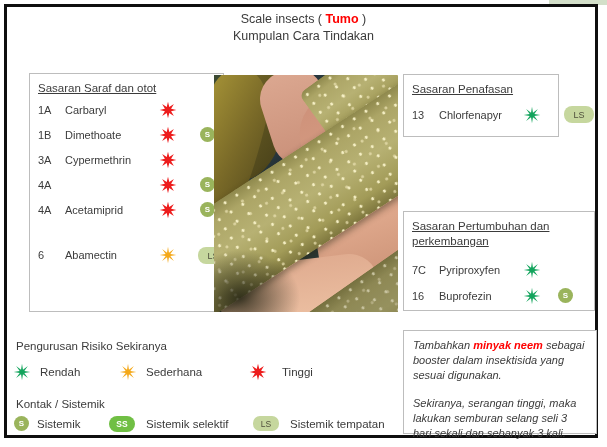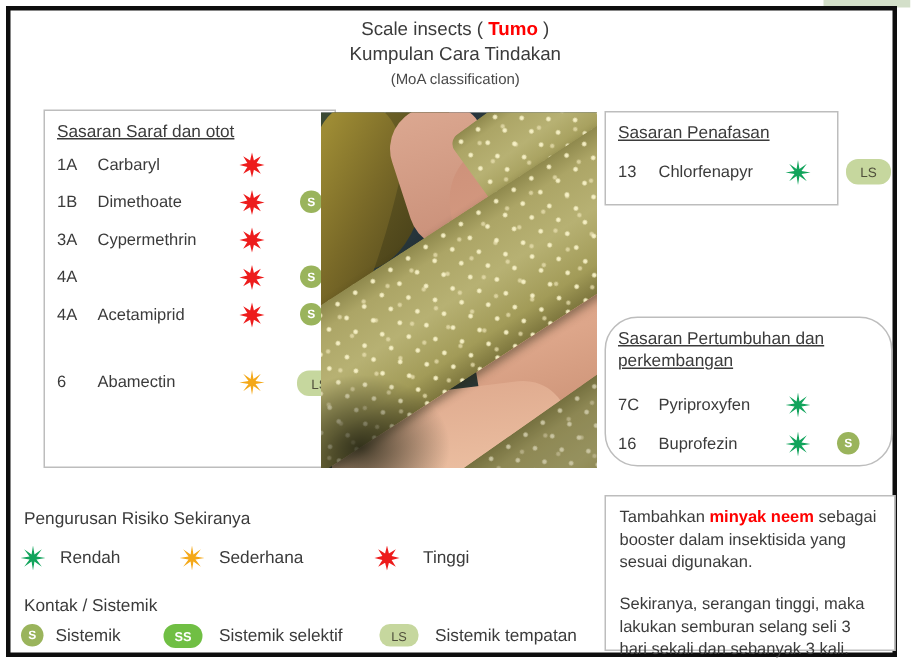--- a/index.html
+++ b/index.html
@@ -13,21 +13,21 @@
   
   .title{position:absolute;top:11px;left:0;width:100%;text-align:center;font-size:12.5px;line-height:17px;}
   .title .hl{color:#ff0000;font-weight:bold;}
   .title .moa{font-size:10px;color:#4a4a4a;}
 
   
   .panel{position:absolute;border:1px solid #bdbdbd;background:#fff;box-sizing:border-box;}
   .panel .hdr{position:absolute;left:8px;top:7px;font-size:11.5px;text-decoration:underline;line-height:15px;}
   .box-nerve{left:29px;top:73px;width:195px;height:239px;}
   .box-resp{left:403px;top:74px;width:156px;height:63px;padding-left:40px;}
-  .box-growth{left:403px;top:211px;width:192px;height:100px;border-radius:22px;}
+  .box-growth{left:403px;top:211px;width:192px;height:100px;}
   .box-growth .hdr{width:160px;}
 
   .row{position:absolute;left:8px;right:6px;height:20px;display:flex;align-items:center;font-size:11px;}
   .code{width:27px;flex:0 0 27px;}
   .pname{flex:1;}
   .row .star{position:absolute;top:0;}
   .row .bdg{position:absolute;}
 
   
   svg.star{width:20px;height:20px;display:block;}
@@ -54,21 +54,21 @@
   .box-growth .row .star{left:110px;}
   .box-growth .row .badge-s{left:146px;top:2px;}
 
   
   .lg-hdr{position:absolute;font-size:11.5px;}
   .lg-item{position:absolute;display:flex;align-items:center;font-size:11.5px;}
   .lg-item .lbl{margin-left:8px;}
 
   
   .note{left:403px;top:330px;width:194px;height:104px;padding:7px 9px;font-size:11px;line-height:1.36;}
-  .note p{margin:0;}
+  .note p{margin:0;font-style:italic;}
   .note p.first{margin-bottom:13px;}
   .note .hl{color:#ff0000;font-weight:bold;}
 
   
   .photo{position:absolute;left:214px;top:75px;width:184px;height:237px;overflow:hidden;background:#2a3634;}
   .photo div{position:absolute;}
   .p-bg-top{left:0;top:0;width:100%;height:130px;background:linear-gradient(100deg,#3c4a33 0%,#22303c 45%,#46543c 80%,#2e3a2e 100%);}
   .p-leaf-l2{left:26px;top:-22px;width:48px;height:130px;background:linear-gradient(100deg,#6e6226,#4b431a);transform:rotate(22deg);border-radius:50%/32%;}
   .p-leaf-l{left:-16px;top:-8px;width:60px;height:172px;background:linear-gradient(105deg,#9d8b34 10%,#7a6a28 55%,#5f5320 90%);transform:rotate(13deg);border-radius:46% 54% 42% 58%/18% 26% 74% 30%;}
   .p-skin-top{left:52px;top:-6px;width:64px;height:96px;background:linear-gradient(180deg,#dba790,#c98f78);transform:rotate(-18deg);border-radius:28px;}
@@ -97,21 +97,20 @@
     </symbol>
   </defs>
 </svg>
 
 <div class="edge-strip"></div>
 <div class="frame"></div>
 
 <div class="title">
   <div><span>Scale insects  ( </span><span class="hl">Tumo</span><span> )</span></div>
   <div>Kumpulan Cara Tindakan</div>
-  <div class="moa">(MoA classification)</div>
 </div>
 
 <div class="panel box-nerve">
   <div class="hdr">Sasaran Saraf dan otot</div>
   <div class="row" style="top:26px">
     <span class="code">1A</span>
     <span class="pname">Carbaryl</span>
     <svg class="star fill-high">
         <use href="#star-fat"></use>
       </svg>

